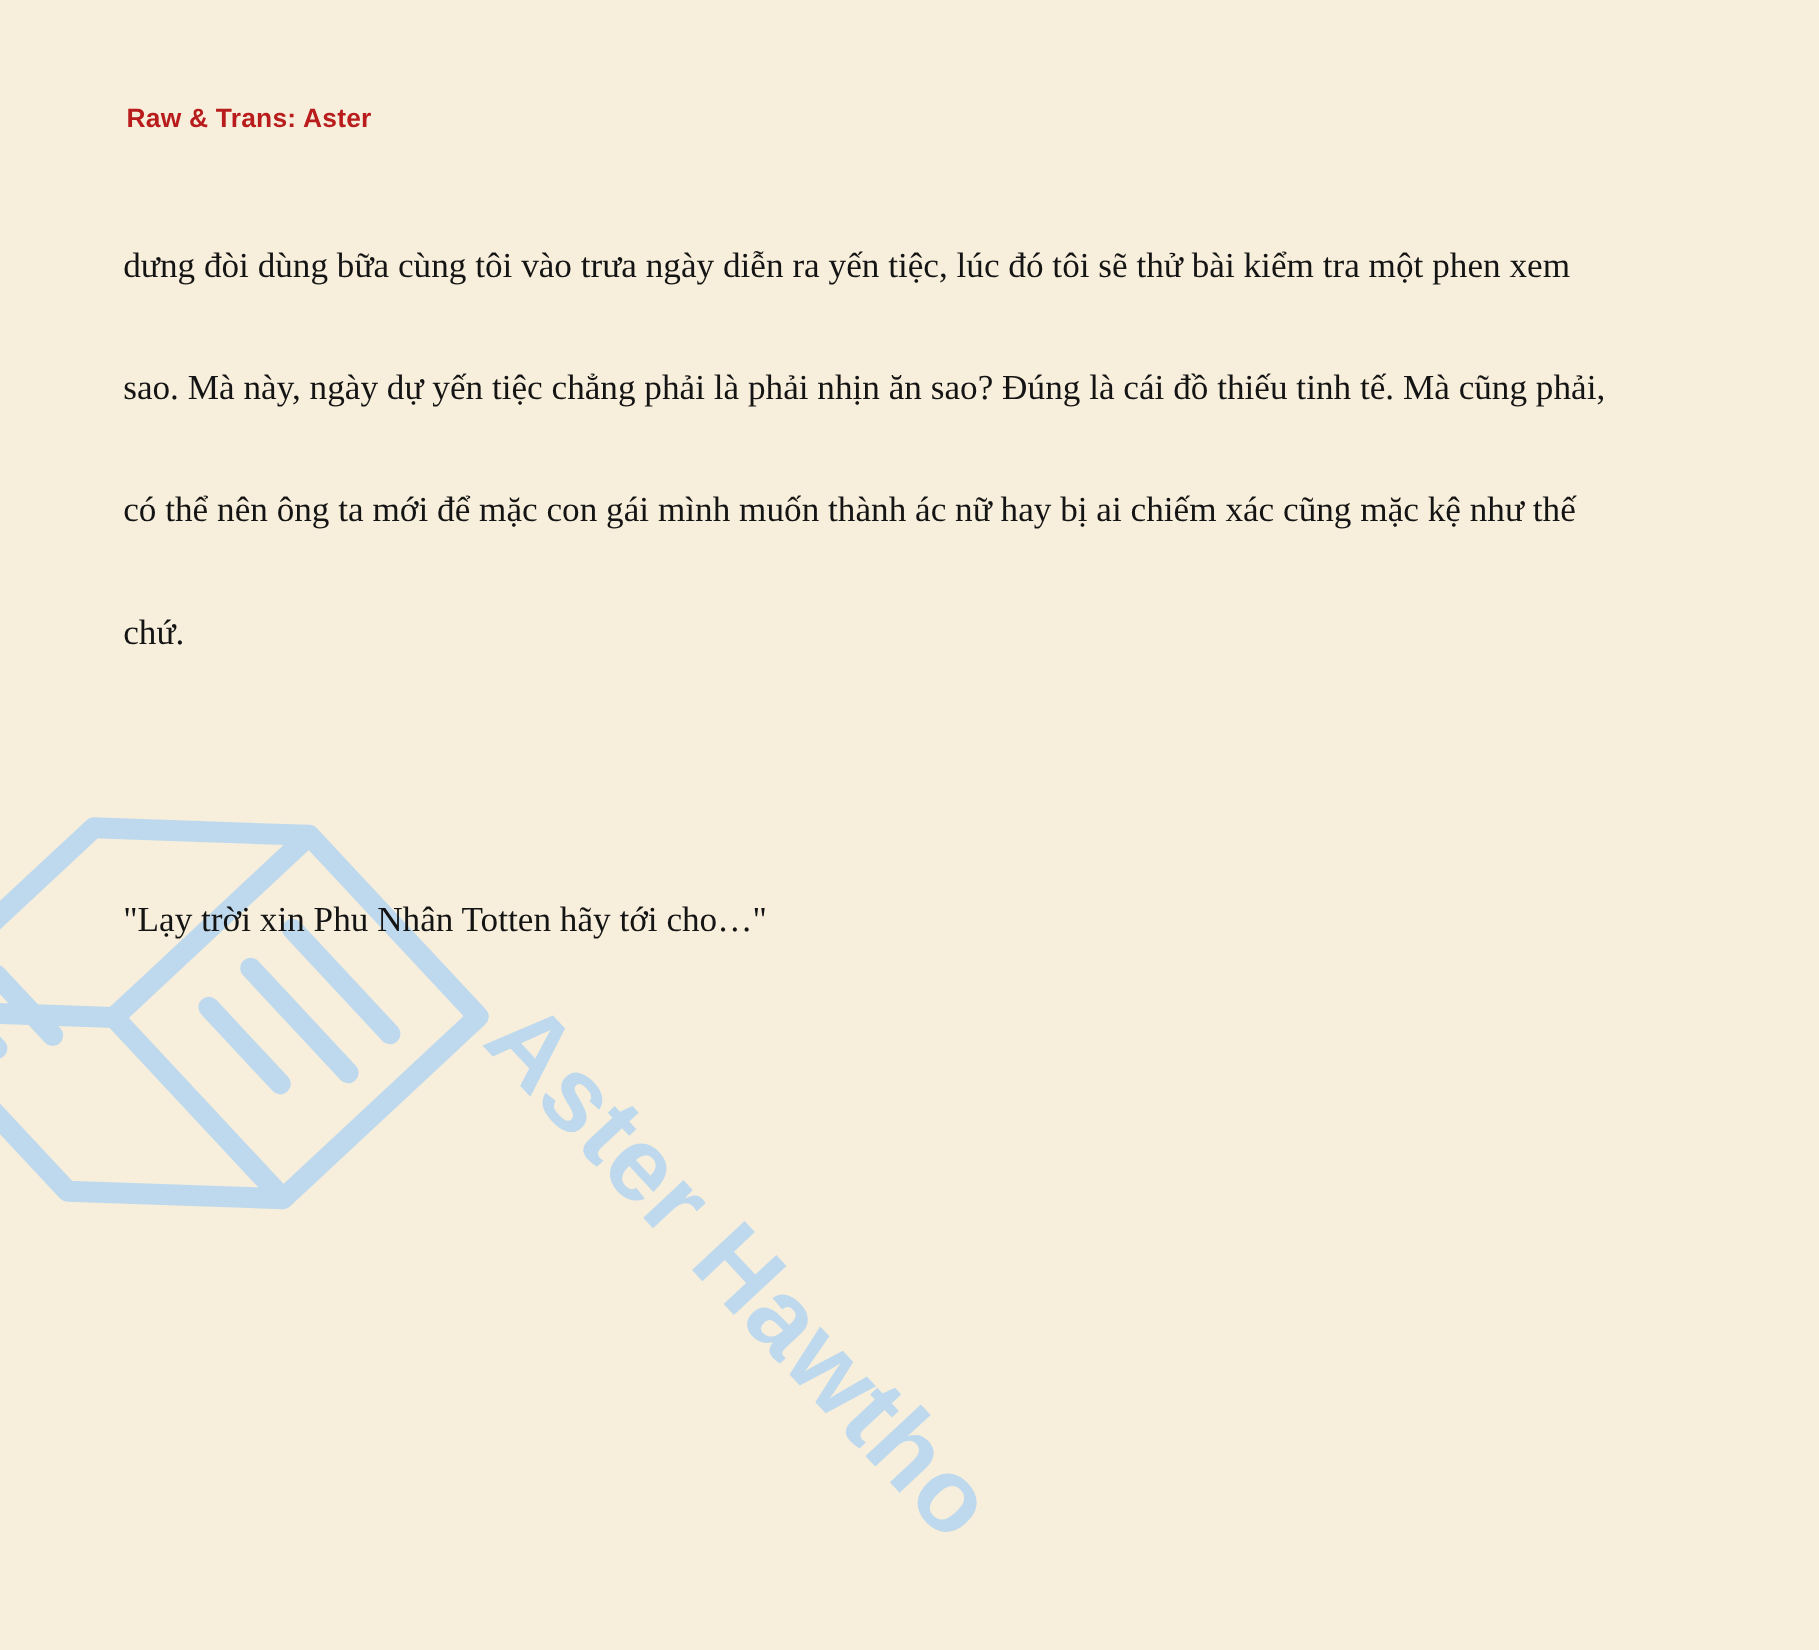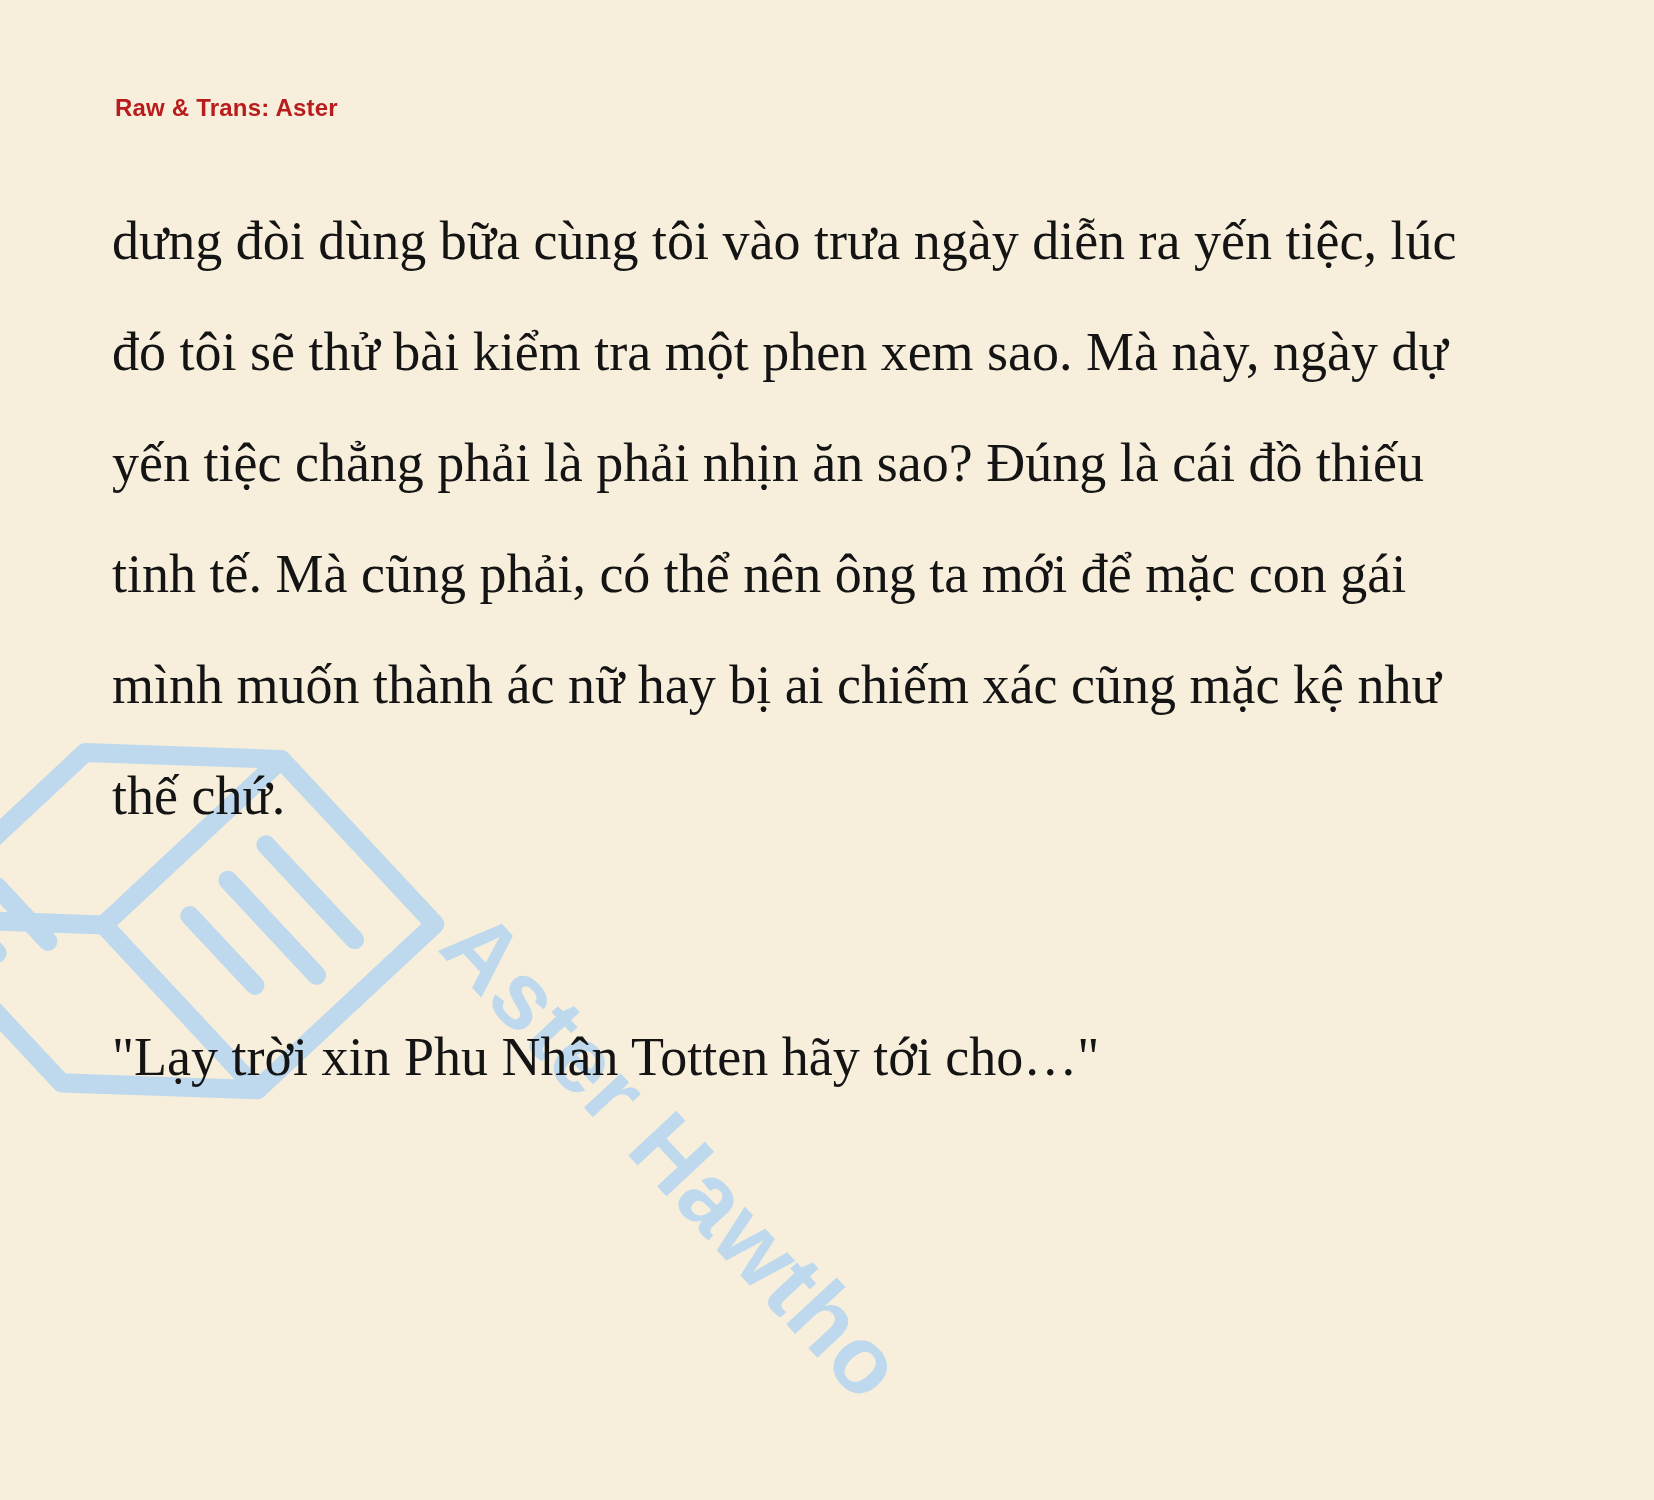--- a/index.html
+++ b/index.html
@@ -70,21 +70,21 @@
   }
 
   
   .body-text {
     position: absolute;
     left: 112px;
     top: 186px;
     width: 1360px;
     z-index: 2;
     font-family: "Liberation Serif", serif;
-    font-size: 54px;
+    font-size: 32px;
     line-height: 111px;
     color: #141414;
   }
   .para {
     margin: 0 0 0 0;
     font-family: "Liberation Serif", serif;
   }
   .para + .para {
     margin-top: 150px;
   }

